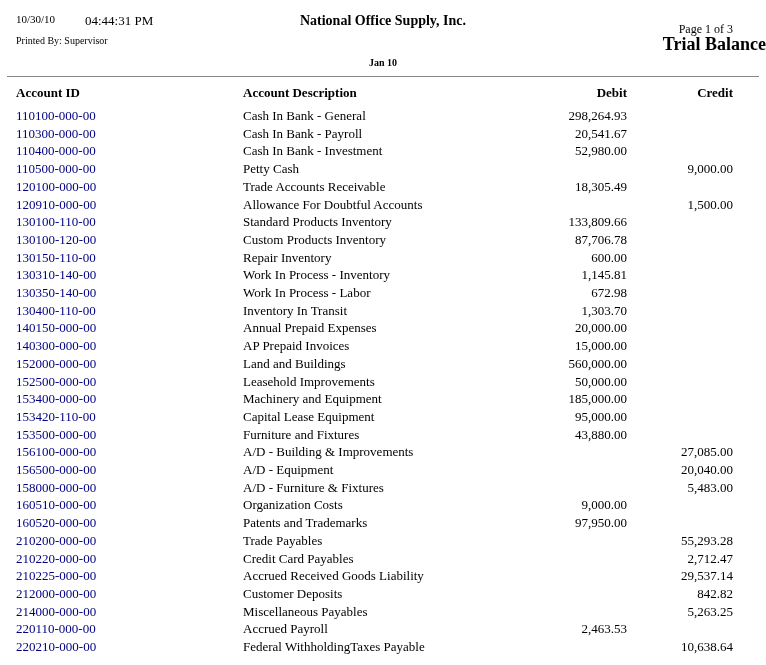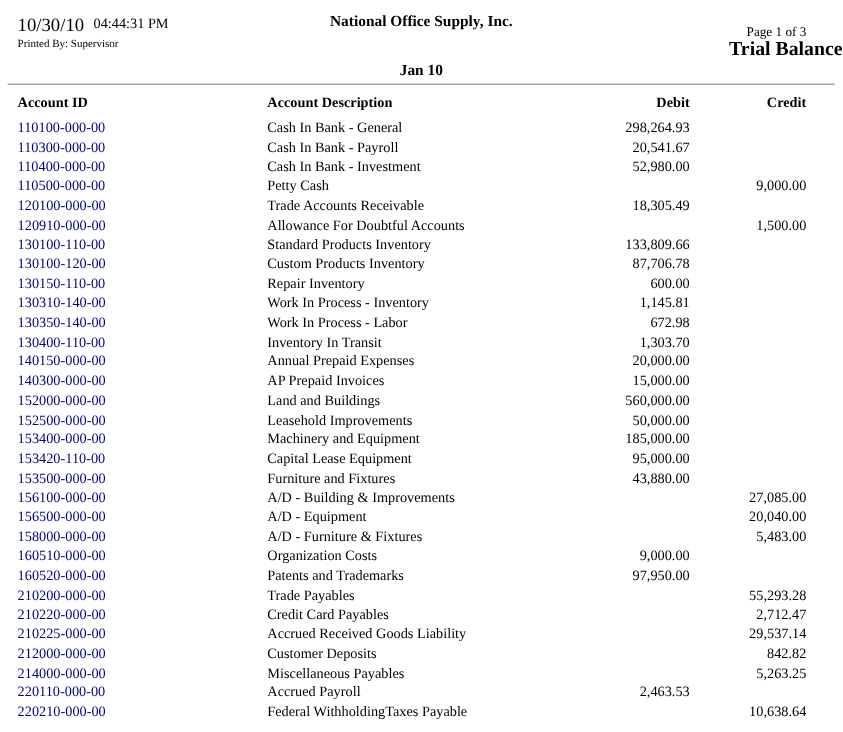--- a/index.html
+++ b/index.html
@@ -7,27 +7,27 @@
     margin: 0; padding: 0;
     width: 766px; height: 665px;
     background: #ffffff;
     font-family: "Liberation Serif", serif;
     color: #000;
     overflow: hidden;
   }
   .page { position: relative; width: 766px; height: 665px; }
 
   
-  .hdr-date    { position: absolute; left: 16px;  top: 13px; font-size: 17px; }
+  .hdr-date    { position: absolute; left: 16px;  top: 13px; font-size: 11px; }
   .hdr-time    { position: absolute; left: 85px;  top: 13px; font-size: 13px; }
   .hdr-company { position: absolute; left: 0; right: 0; top: 13px; text-align: center; font-size: 14px; font-weight: bold; }
   .hdr-page    { position: absolute; right: 33px; top: 22px; font-size: 12px; }
   .hdr-printed { position: absolute; left: 16px;  top: 35px; font-size: 10px; }
   .hdr-title   { position: absolute; left: 0; right: 0; top: 34px; text-align: right; font-size: 18px; font-weight: bold; }
-  .hdr-period  { position: absolute; left: 0; right: 0; top: 57px; text-align: center; font-size: 14px; font-weight: bold; }
+  .hdr-period  { position: absolute; left: 0; right: 0; top: 57px; text-align: center; font-size: 10px; font-weight: bold; }
   .hdr-rule    { position: absolute; left: 7px; right: 7px; top: 76px; border-top: 1px solid #888; height: 0; }
 
   
   table.tb {
     position: absolute;
     left: 16px; top: 85px;
     width: 717px;
     border-collapse: collapse;
     table-layout: fixed;
     font-size: 13px;

